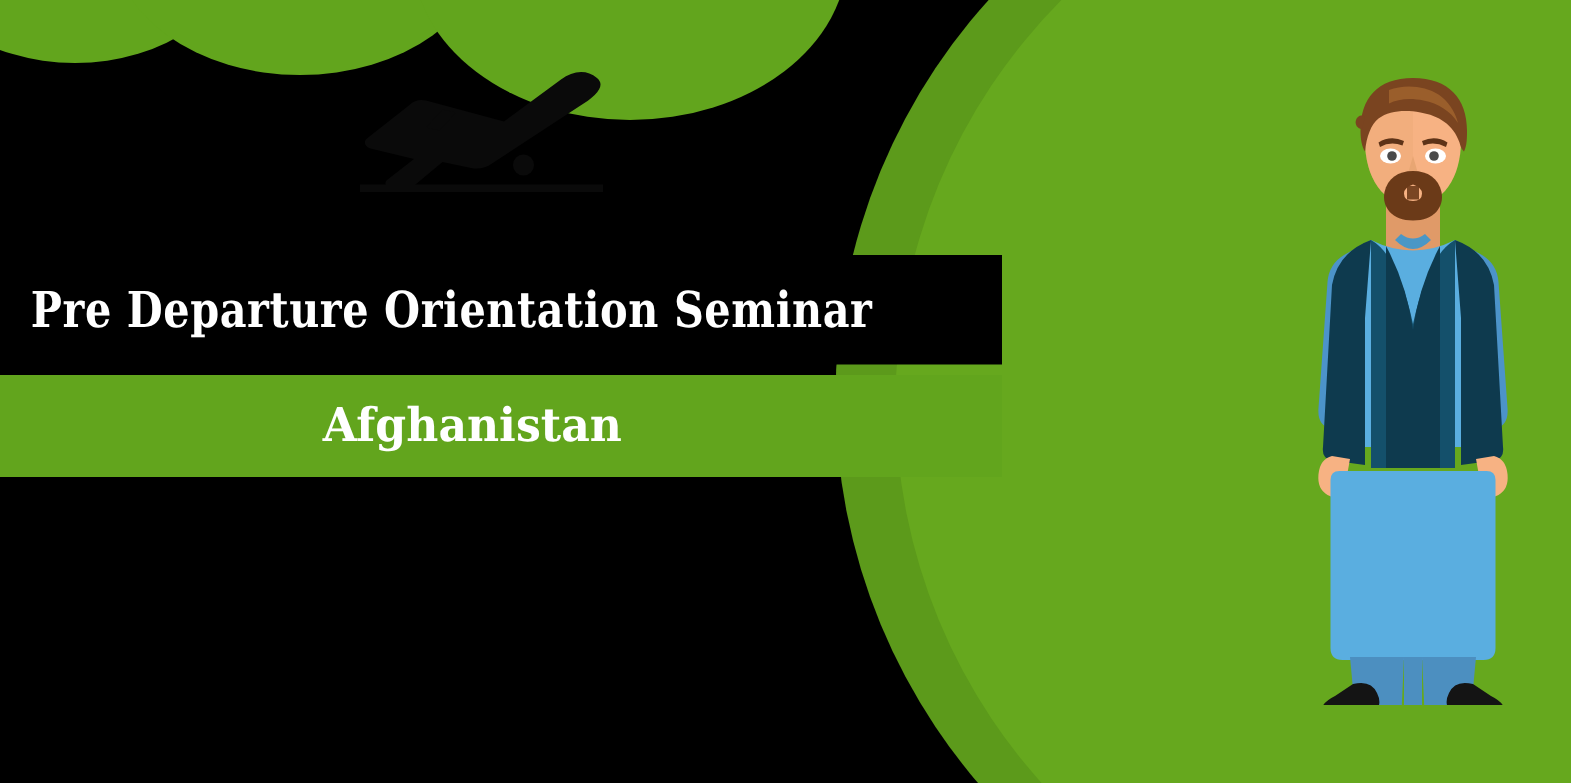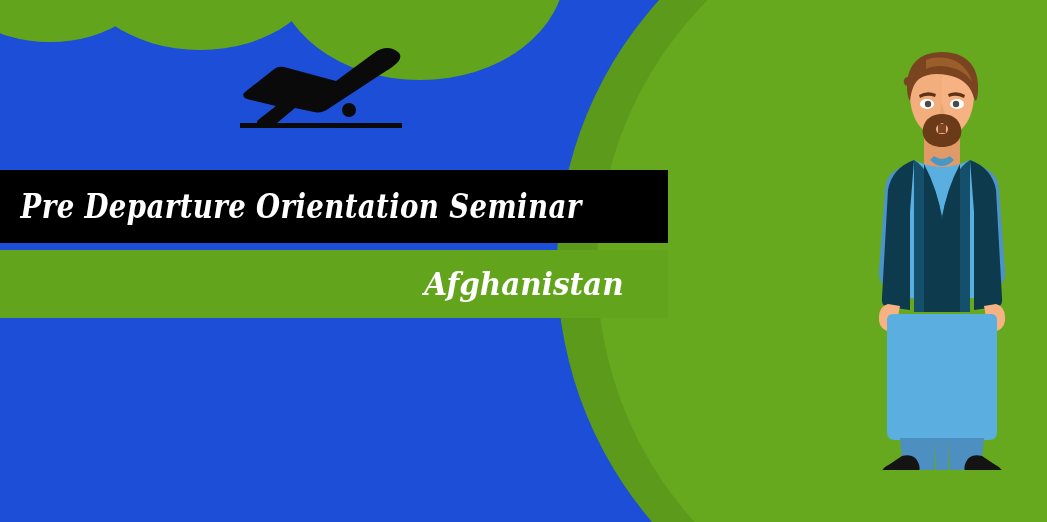--- a/index.html
+++ b/index.html
@@ -3,22 +3,21 @@
 <meta charset="utf-8">
 <style>
   html,body{margin:0;padding:0;background:#ffffff;}
   body{font-family:"Liberation Serif", serif;}
 
   #poster{
     position:relative;
     width:1047px;
     height:522px;
     overflow:hidden;
-    background:#1d4ed8;
-    font-style:italic;
+    background:#000000;
   }
 
   
   .bg-layer{position:absolute;inset:0;overflow:hidden;}
 
   .scallop{
     position:absolute;
     border-radius:50%;
     background:#62A51D;
   }
@@ -88,21 +87,20 @@
     transform:scaleX(0.93);
     padding-right:70px;
     white-space:nowrap;
   }
 
   .band-country{
     top:250px;
     width:668px;
     height:68px;
     background:#62A51D;
-    justify-content:flex-end;
   }
   .band-country .band-text{
     color:#ffffff;
     font-size:31px;
     font-weight:700;
     font-family:"DejaVu Serif","Liberation Serif",serif;
     transform:scaleX(0.95);
     padding-right:40px;
     white-space:nowrap;
   }

